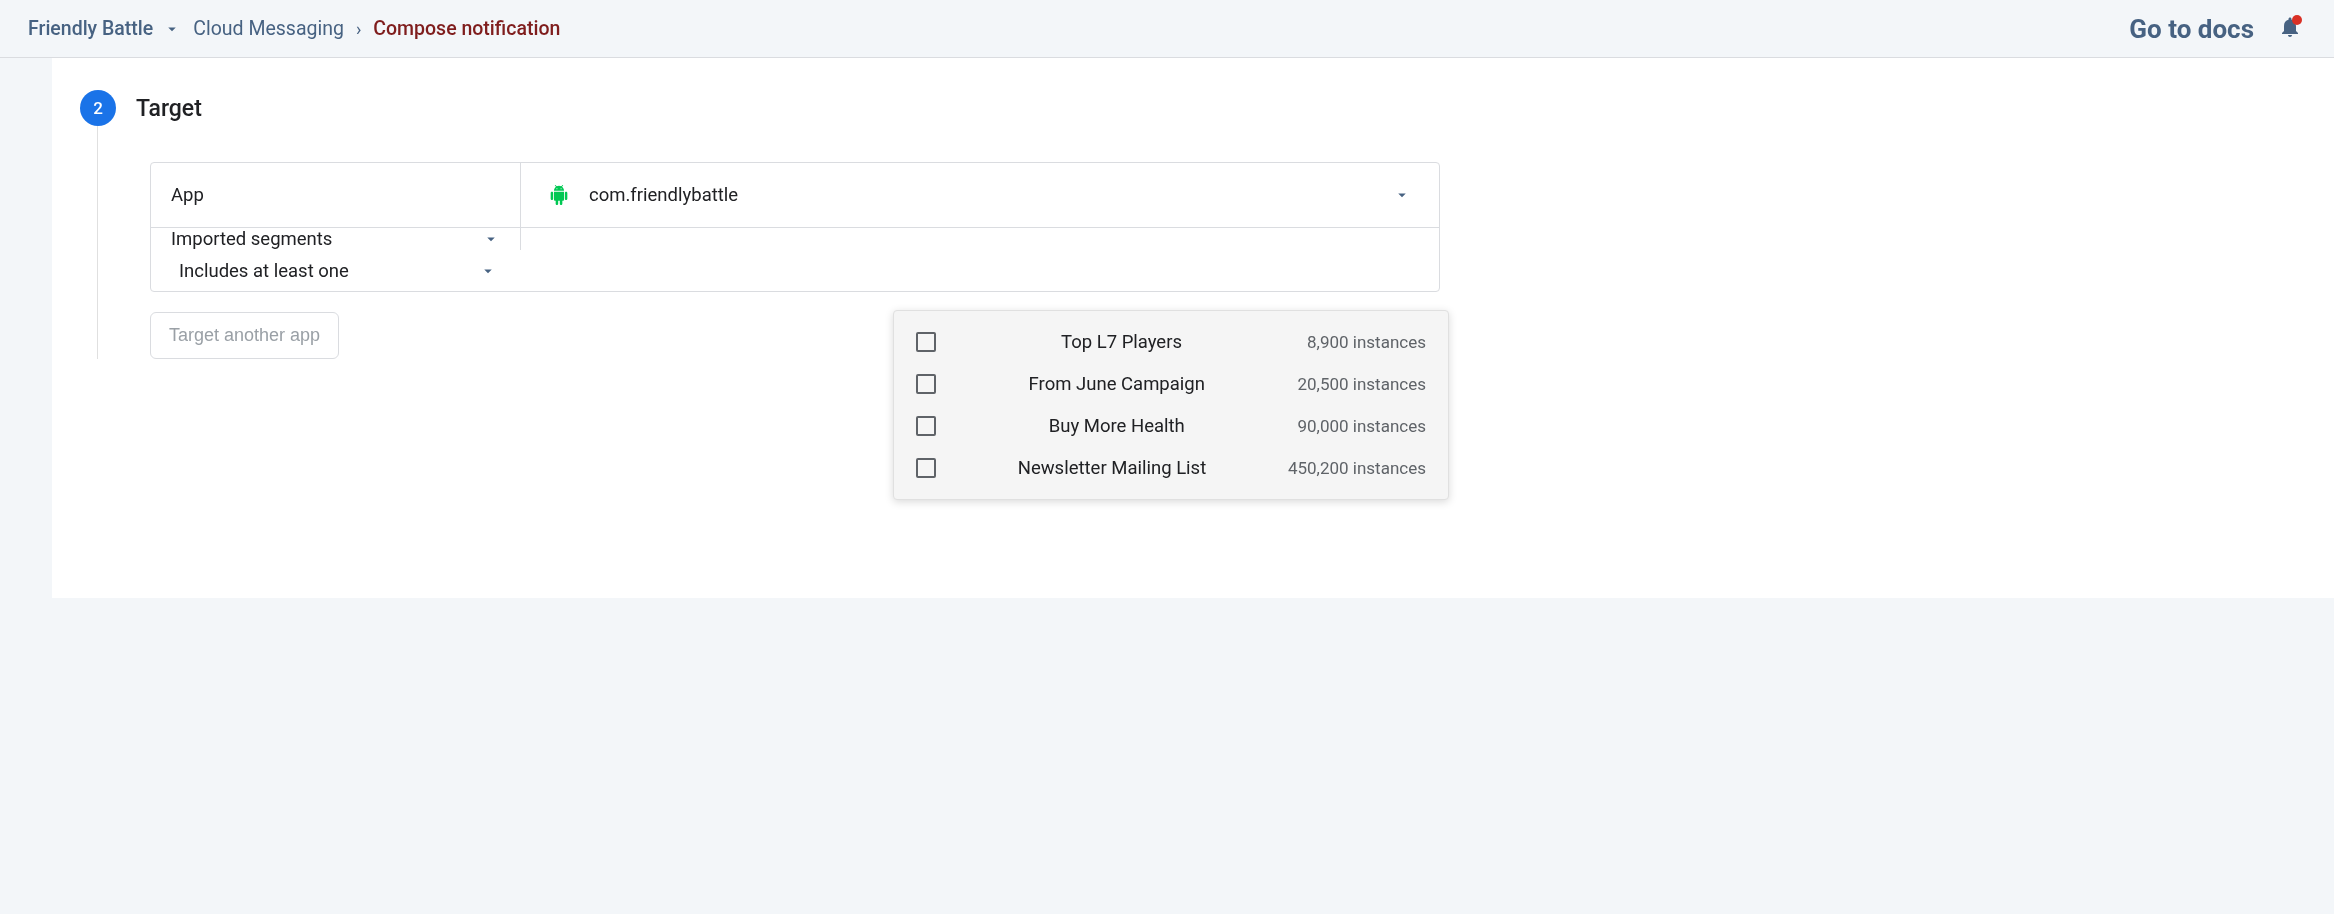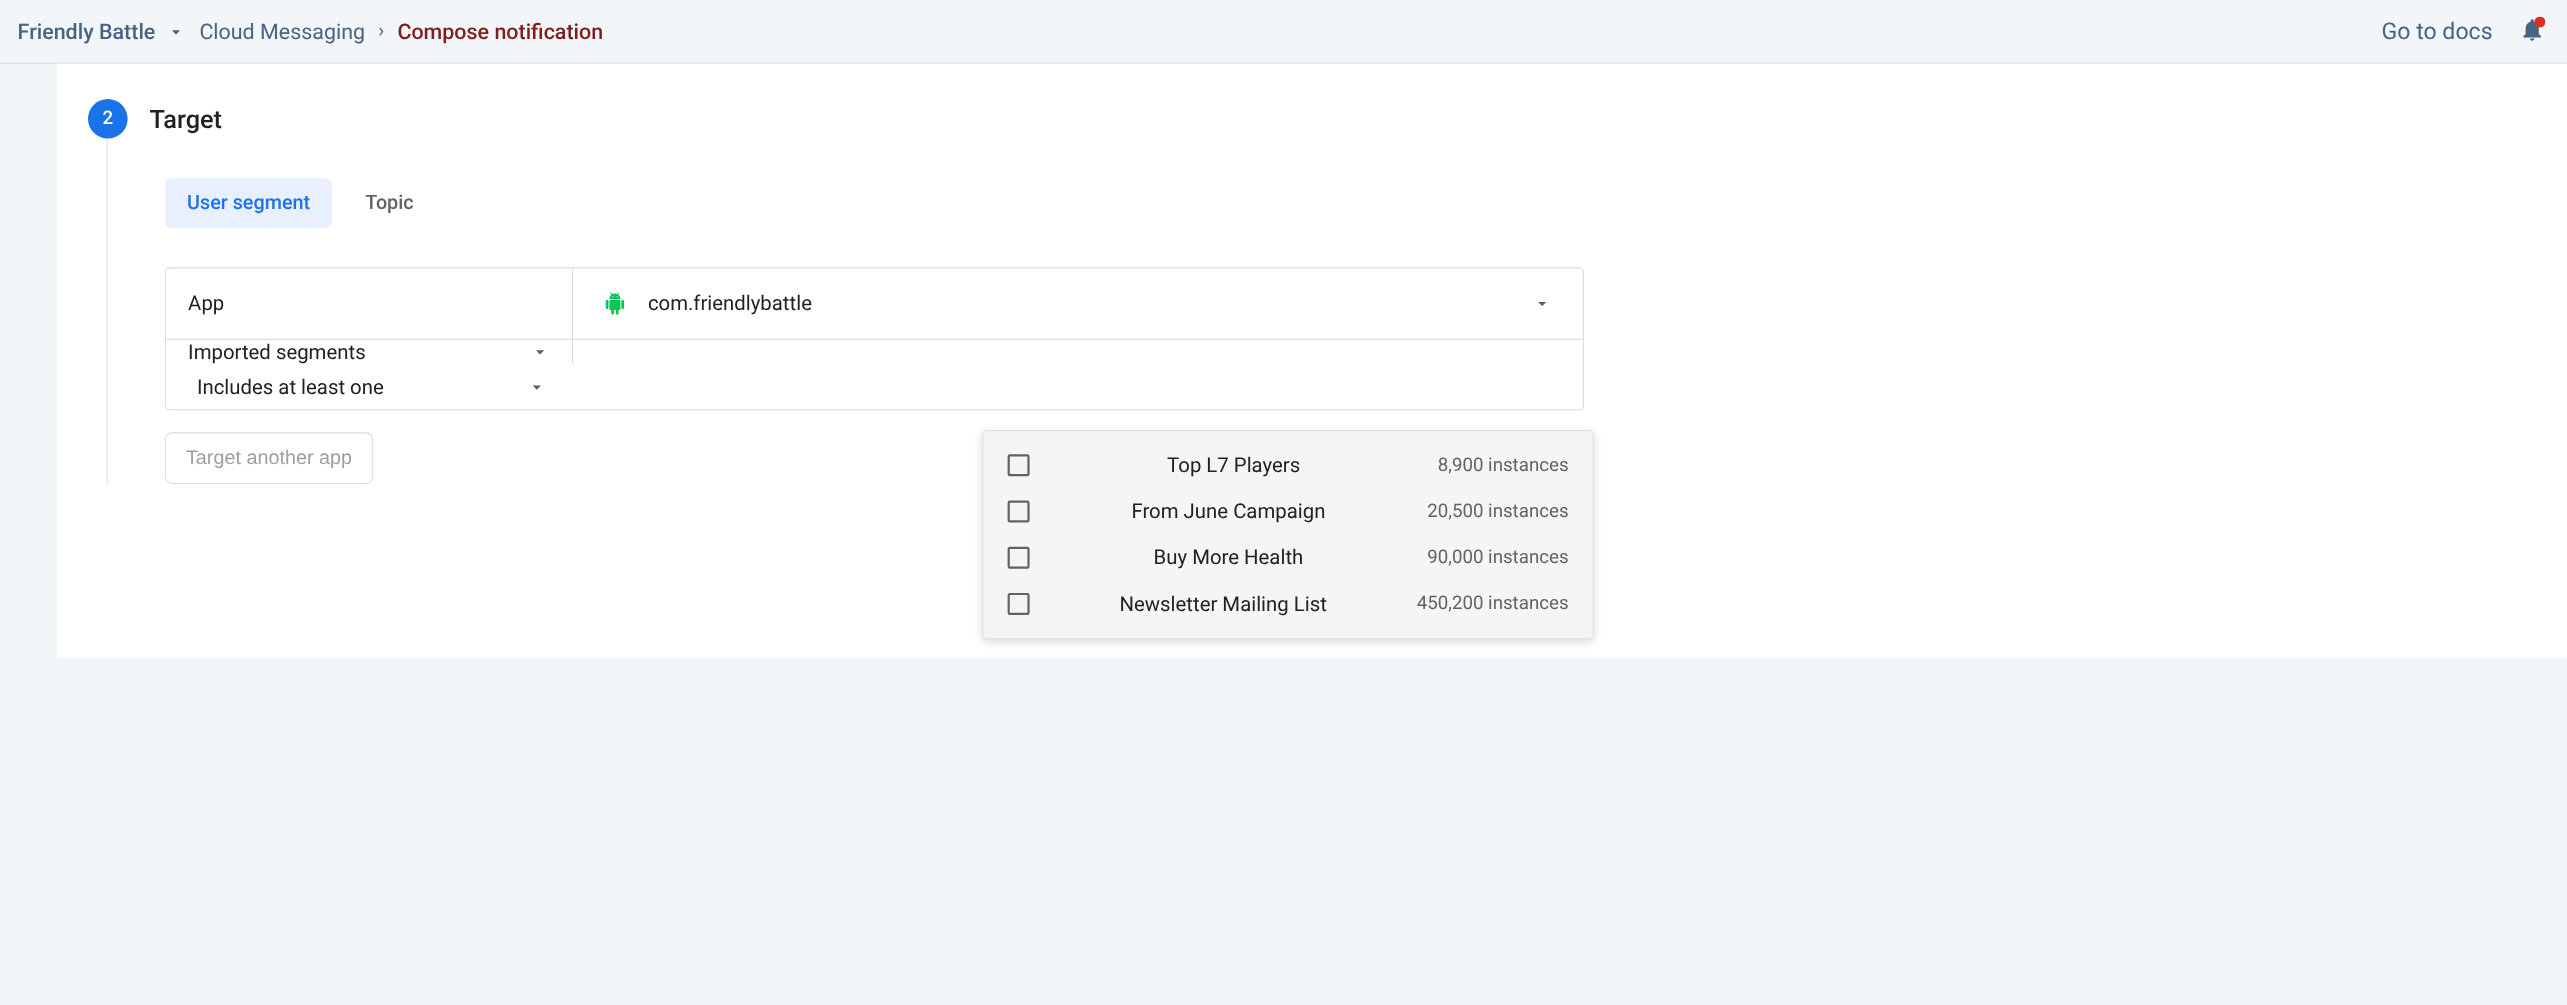--- a/index.html
+++ b/index.html
@@ -9,21 +9,21 @@
     }
     body {
       font-family: 'Roboto', 'Segoe UI', Arial, sans-serif;
       background: #f3f6f9;
       color: #202124;
       font-size: 15px;
     }
     .header {
       display: flex;
       align-items: center;
-      padding: 12px 16px;
+      padding: 12px 28px;
       background: #f3f6f9;
       border-bottom: 1px solid #dadce0;
       height: 58px;
     }
     .breadcrumb {
       display: flex;
       align-items: center;
       gap: 12px;
       flex: 1;
     }
@@ -53,22 +53,22 @@
     }
     .header-right {
       display: flex;
       align-items: center;
       gap: 24px;
       margin-left: auto;
       padding-right: 4px;
     }
     .docs-link {
       color: #476282;
-      font-size: 21px;
-      font-weight: 400;
+      font-size: 26px;
+      font-weight: 700;
       cursor: pointer;
     }
     .bell-wrap {
       position: relative;
       cursor: pointer;
     }
     .svg-dropdown {
       fill: #476282;
     }
     .main-panel {
@@ -251,24 +251,20 @@
   </div>
 </div>
 
 <div class="main-panel">
   <div class="step-heading">
     <div class="step-circle">2</div>
     <div class="step-title">Target</div>
   </div>
 
   <div class="step-body">
-    <div class="tabs">
-      <div class="tab tab-active">User segment</div>
-      <div class="tab tab-inactive">Topic</div>
-    </div>
 
 
     <div class="target-rows">
 
       <div class="target-row">
         <div class="cell-a">
           <span class="cell-text">App</span>
         </div>
         <div class="cell-b">
           <div class="app-identity">

